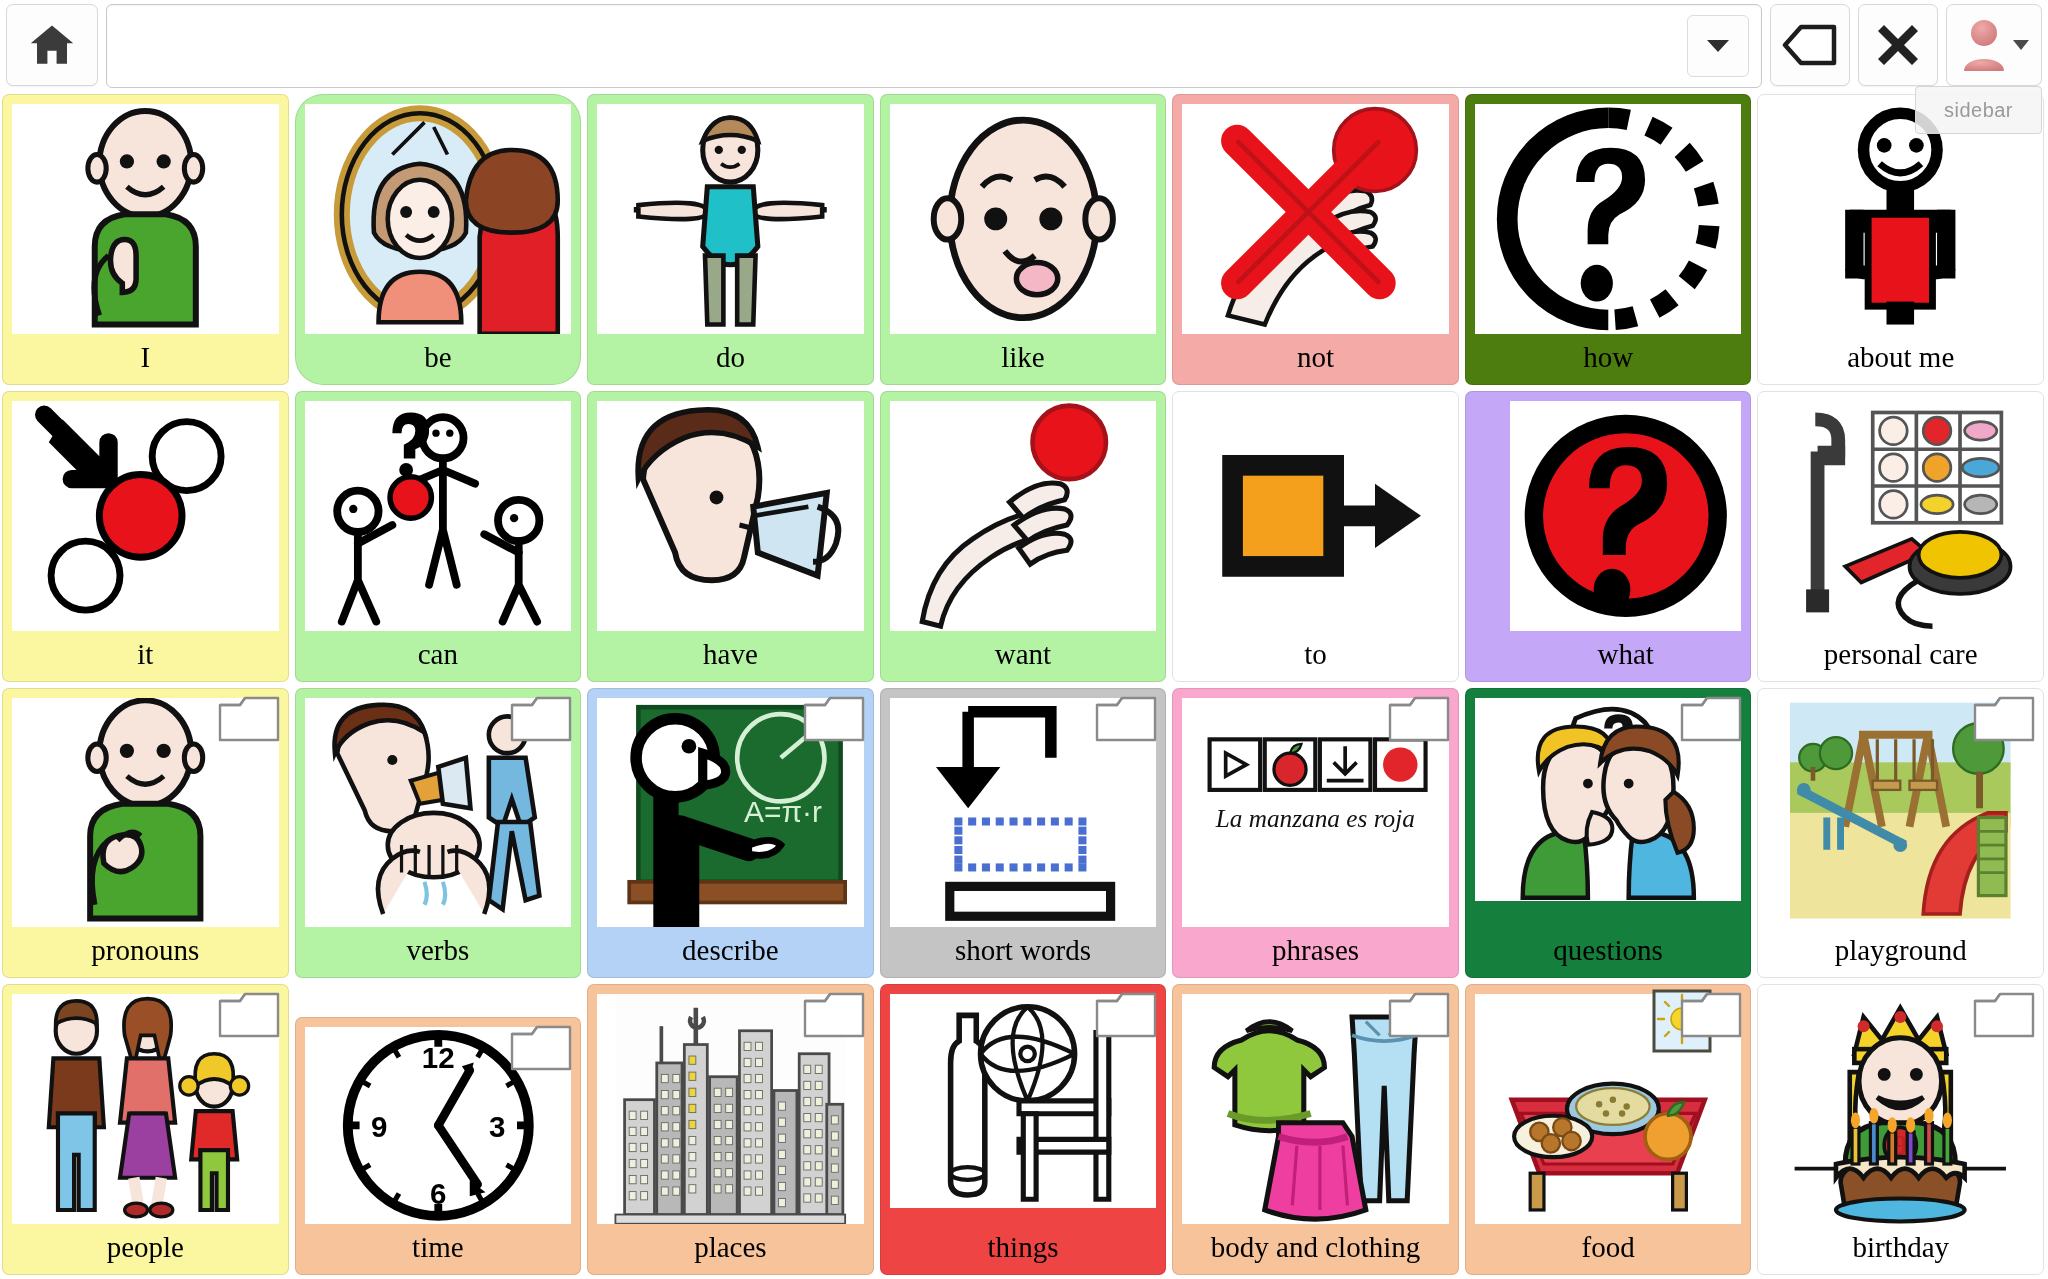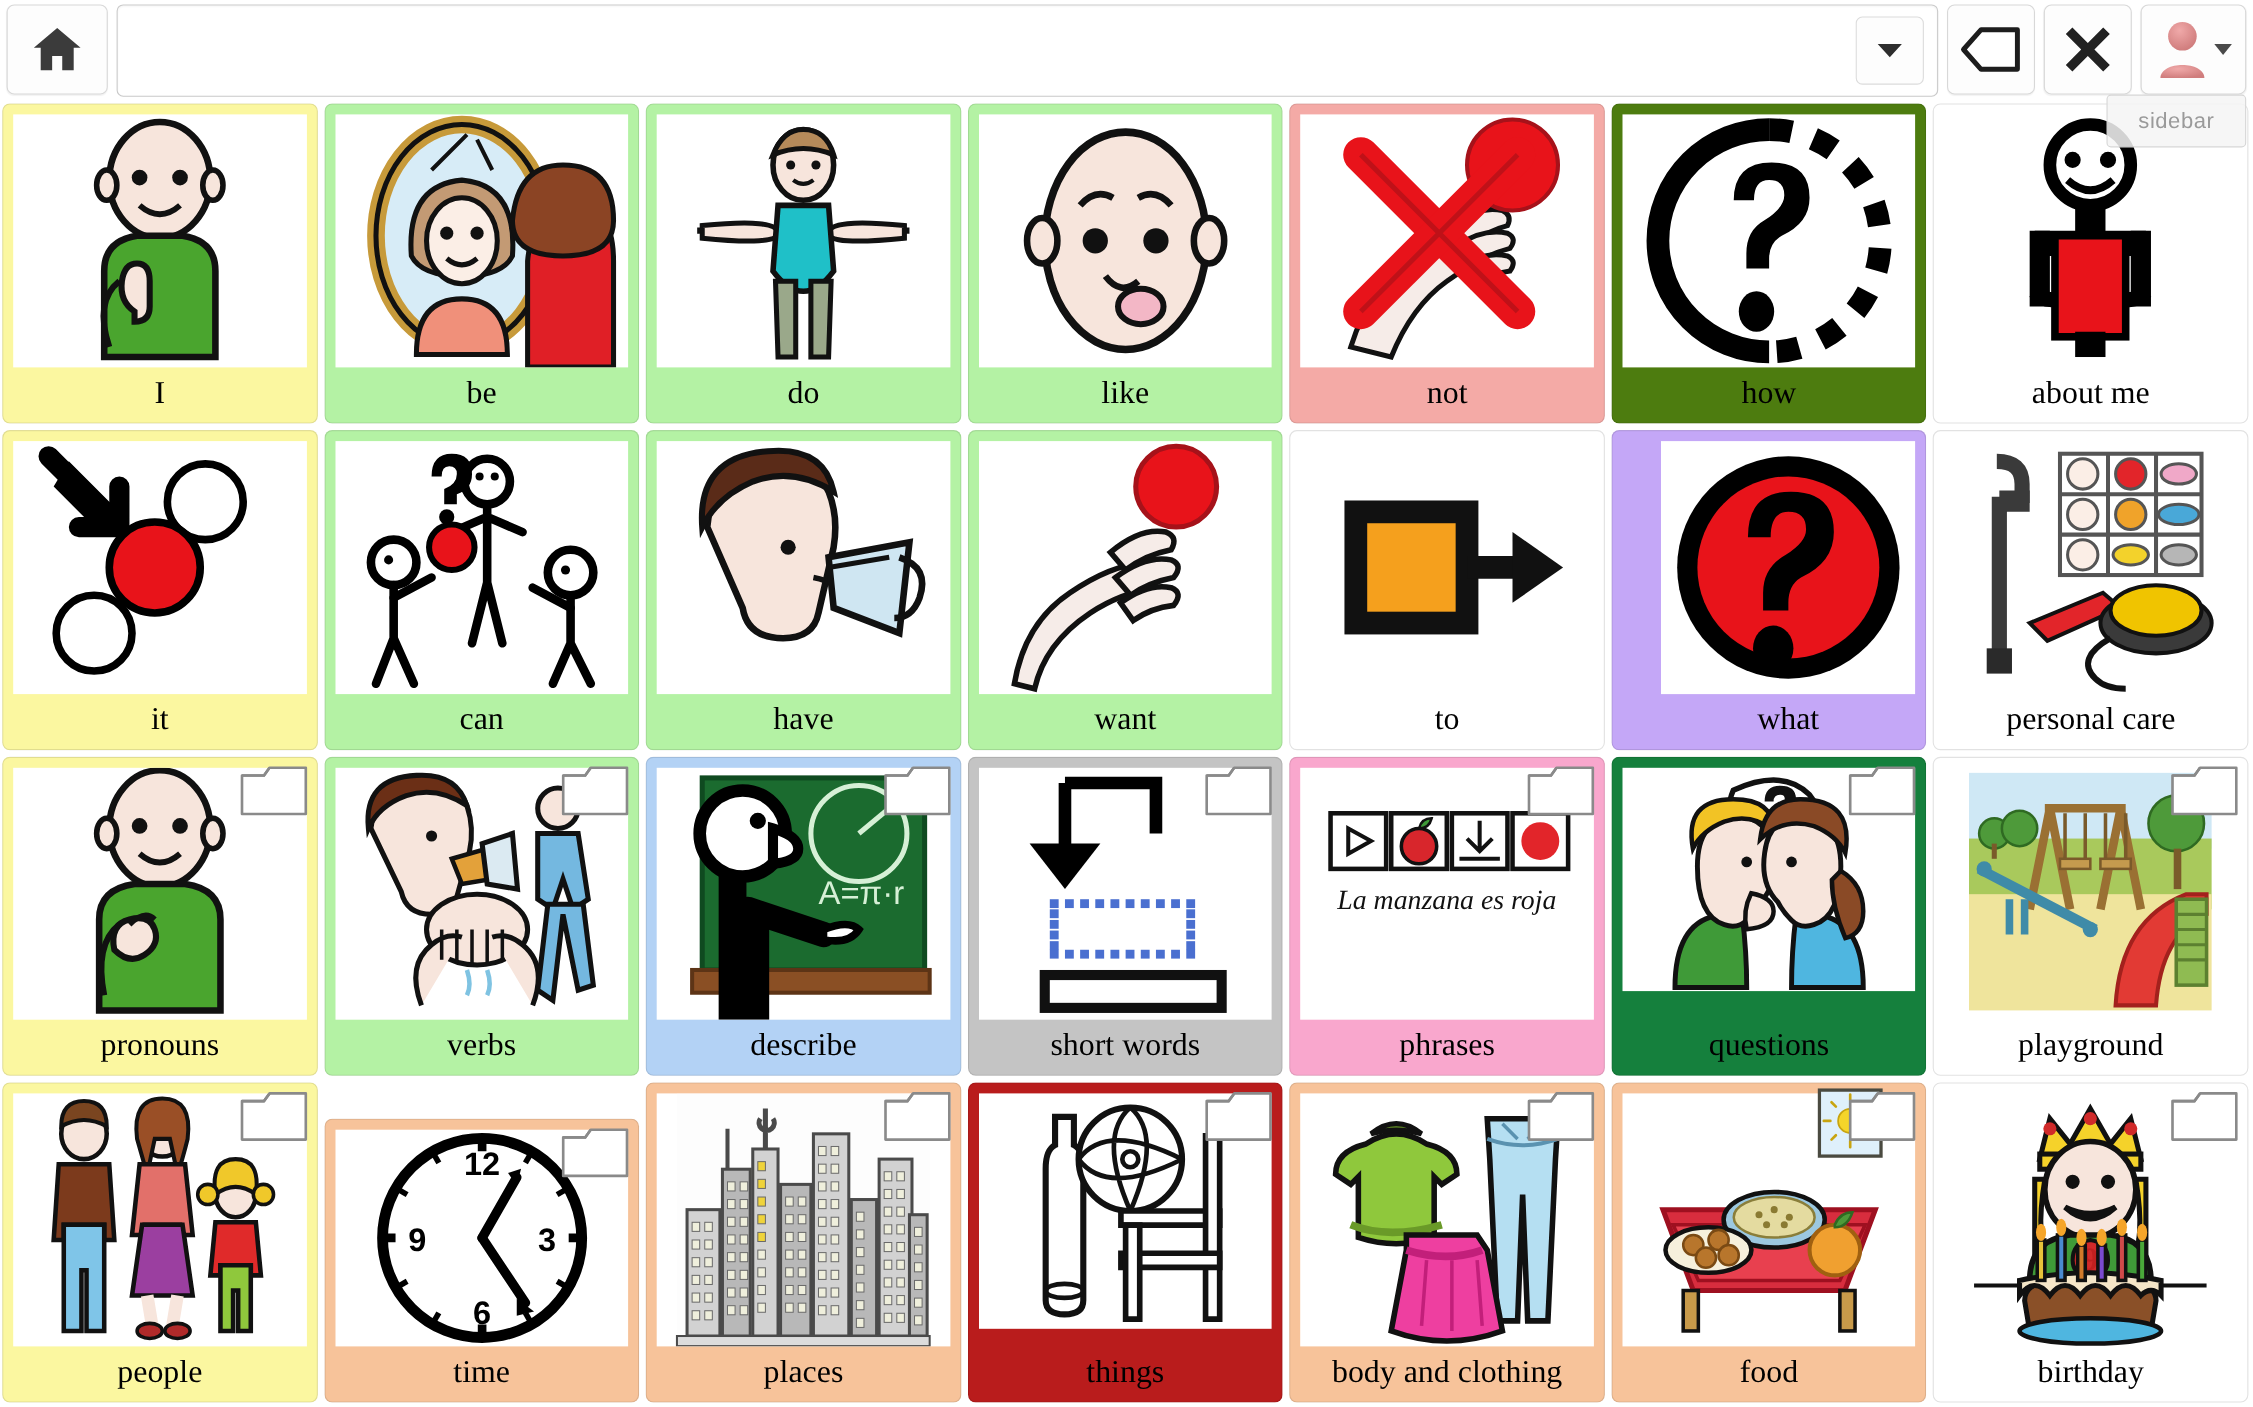--- a/index.html
+++ b/index.html
@@ -205,21 +205,21 @@
     <circle cx="42" cy="25" r="3.1" fill="#111"></circle>
           <circle cx="58" cy="25" r="3.1" fill="#111"></circle>
     <path d="M42 36 q8 7 16 0" fill="none" stroke="#111" stroke-width="2.3"></path>
     <path d="M28 96 L28 62 q0-12 13-14 l18 0 q13 2 13 14 L72 96 Z" fill="#4aa52e" stroke="#111" stroke-width="2.6"></path>
     <path d="M30 92 q-6-18 4-26" fill="none" stroke="#111" stroke-width="2.4"></path>
     <path d="M40 78 q-6-4-5-12 q1-7 6-7 q5 0 5 7 l0 10 q0 6-6 6 z" fill="#f7e5dc" stroke="#111" stroke-width="2.4"></path>
   </svg>
       </div>
       <div class="cell-label">I</div>
     </div>
-    <div class="cell" style="background: rgb(180, 242, 164);">
+    <div class="cell" style="background: rgb(180, 242, 164); border-radius: 28px;">
       <div class="cell-img">
         <svg viewBox="0 0 100 100" width="100%" height="100%" preserveAspectRatio="xMidYMid meet">
     <ellipse cx="42" cy="48" rx="34" ry="44" fill="#d7ecf7" stroke="#c79a3a" stroke-width="7"></ellipse>
     <ellipse cx="42" cy="48" rx="34" ry="44" fill="none" stroke="#111" stroke-width="2"></ellipse>
     <path d="M22 56 q-2-28 20-30 q22 2 20 30 q-4 8-20 8 q-16 0-20-8z" fill="#c39a74" stroke="#111" stroke-width="2"></path>
     <ellipse cx="42" cy="50" rx="14" ry="17" fill="#fbeee6" stroke="#111" stroke-width="2"></ellipse>
     <circle cx="36" cy="47" r="2.6" fill="#111"></circle>
           <circle cx="48" cy="47" r="2.6" fill="#111"></circle>
     <path d="M36 57 q6 5 12 0" fill="none" stroke="#111" stroke-width="2"></path>
     <path d="M24 95 q0-22 18-22 q18 0 18 22z" fill="#f0907a" stroke="#111" stroke-width="2"></path>
@@ -816,21 +816,21 @@
     </svg>
       </div>
       <div class="cell-label">places</div>
       <div class="folder-badge">
   <svg viewBox="0 0 62 48" width="100%" height="100%">
     <path d="M2 10 L22 10 L27 3 L60 3 L60 45 L2 45 Z" fill="#ffffff" stroke="#8a8a8a" stroke-width="2.4" stroke-linejoin="round"></path>
     <path d="M2 10 L22 10 L27 3" fill="none" stroke="#8a8a8a" stroke-width="2.4"></path>
   </svg>
       </div>
     </div>
-    <div class="cell" style="background: #b91c1c; gap: 16px;">
+    <div class="cell" style="background: #ef4444; gap: 16px;">
       <div class="cell-img">
         <svg viewBox="0 0 100 100" width="100%" height="100%" preserveAspectRatio="xMidYMid meet">
     <path d="M16 32 q0-8 4-10 l0-12 l8 0 l0 12 q4 2 4 10 l0 56 q0 6-8 6 q-8 0-8-6z" fill="#fff" stroke="#111" stroke-width="2.6"></path>
     <ellipse cx="24" cy="84" rx="8" ry="3" fill="none" stroke="#111" stroke-width="2"></ellipse>
     <circle cx="52" cy="28" r="22" fill="#fff" stroke="#111" stroke-width="2.6"></circle>
     <circle cx="52" cy="28" r="3.4" fill="#fff" stroke="#111" stroke-width="2"></circle>
     <path d="M52 6 q-14 12 0 44 M52 6 q14 12 0 44 M30 28 q12-16 44 0 M30 28 q12 16 44 0" fill="none" stroke="#111" stroke-width="2"></path>
     <path d="M48 50 L90 50 L90 56 L48 56 Z" fill="#fff" stroke="#111" stroke-width="2.4"></path>
     <path d="M84 18 L90 18 L90 96 L84 96 Z" fill="#fff" stroke="#111" stroke-width="2.4"></path>
     <path d="M48 68 L90 68 L90 74 L48 74 Z" fill="#fff" stroke="#111" stroke-width="2.4"></path>

